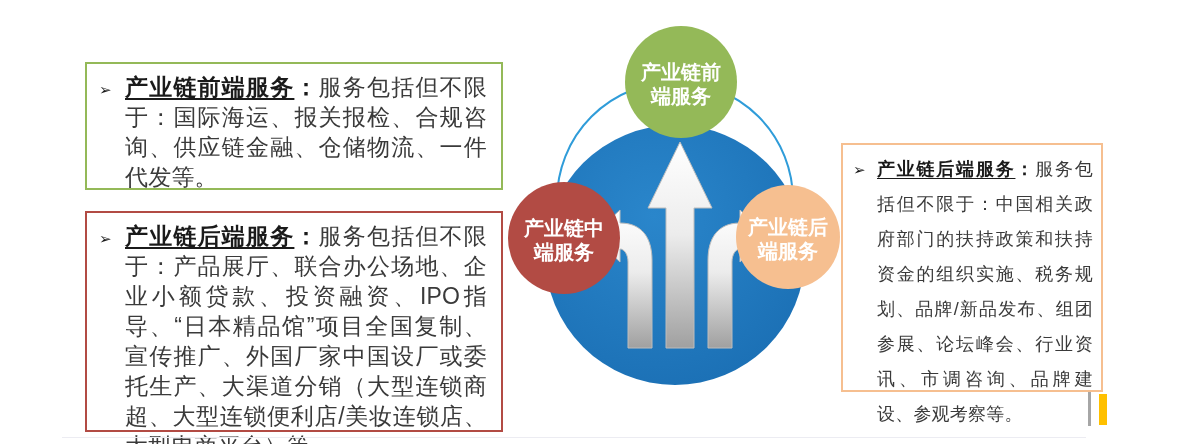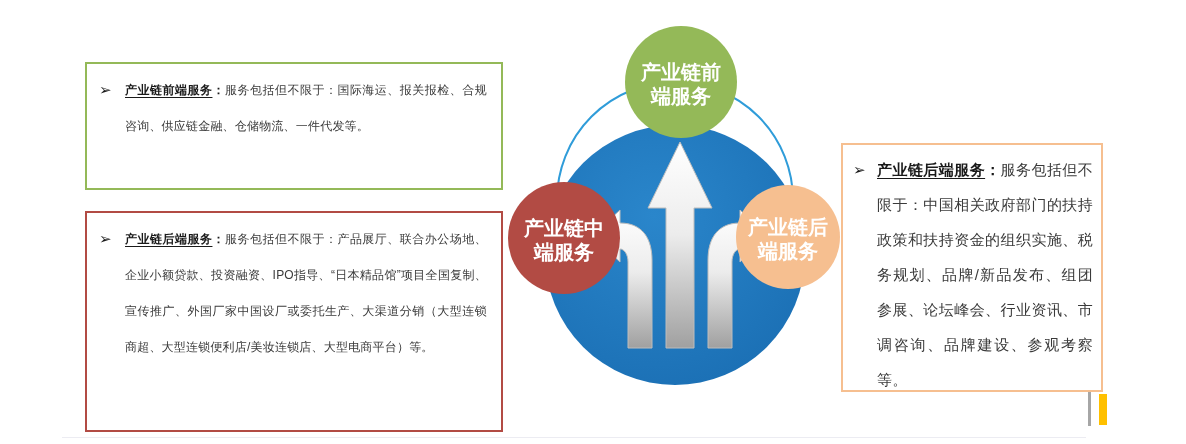--- a/index.html
+++ b/index.html
@@ -13,24 +13,24 @@
   }
   .box-front  { left:85px;  top:62px;  width:418px; height:128px; border:2px solid #94b958; padding:8px 14px 0 12px; }
   .box-middle { left:85px;  top:211px; width:418px; height:221px; border:2px solid #b24b44; padding:8px 14px 0 12px; }
   .box-back   { left:841px; top:143px; width:262px; height:249px; border:2px solid #f6bf90; padding:7px 8px 0 10px; }
   .bullet {
     flex:0 0 26px; width:26px; font-size:15px; color:#1a1a1a;
     line-height:36px;
   }
   .box-back .bullet { line-height:35px; flex-basis:24px; width:24px; }
   .svc-text {
-    flex:1 1 auto; font-size:12px; line-height:36px; color:#3a3a3a;
+    flex:1 1 auto; font-size:23px; line-height:30px; color:#3a3a3a;
     text-align:justify; letter-spacing:0.2px;
   }
-  .box-back .svc-text { font-size:15px; line-height:35px; }
+  .box-back .svc-text { font-size:18px; line-height:35px; }
   .svc-title {
     font-weight:bold; color:#1a1a1a;
     text-decoration:underline; text-underline-offset:3px;
   }
   .svc-sep { font-weight:bold; color:#1a1a1a; }
   .diagram { position:absolute; left:500px; top:10px; width:360px; height:385px; }
   .node-label {
     font-family:"Liberation Sans","DejaVu Sans",sans-serif;
     font-size:20px; font-weight:bold; fill:#ffffff; text-anchor:middle;
   }

